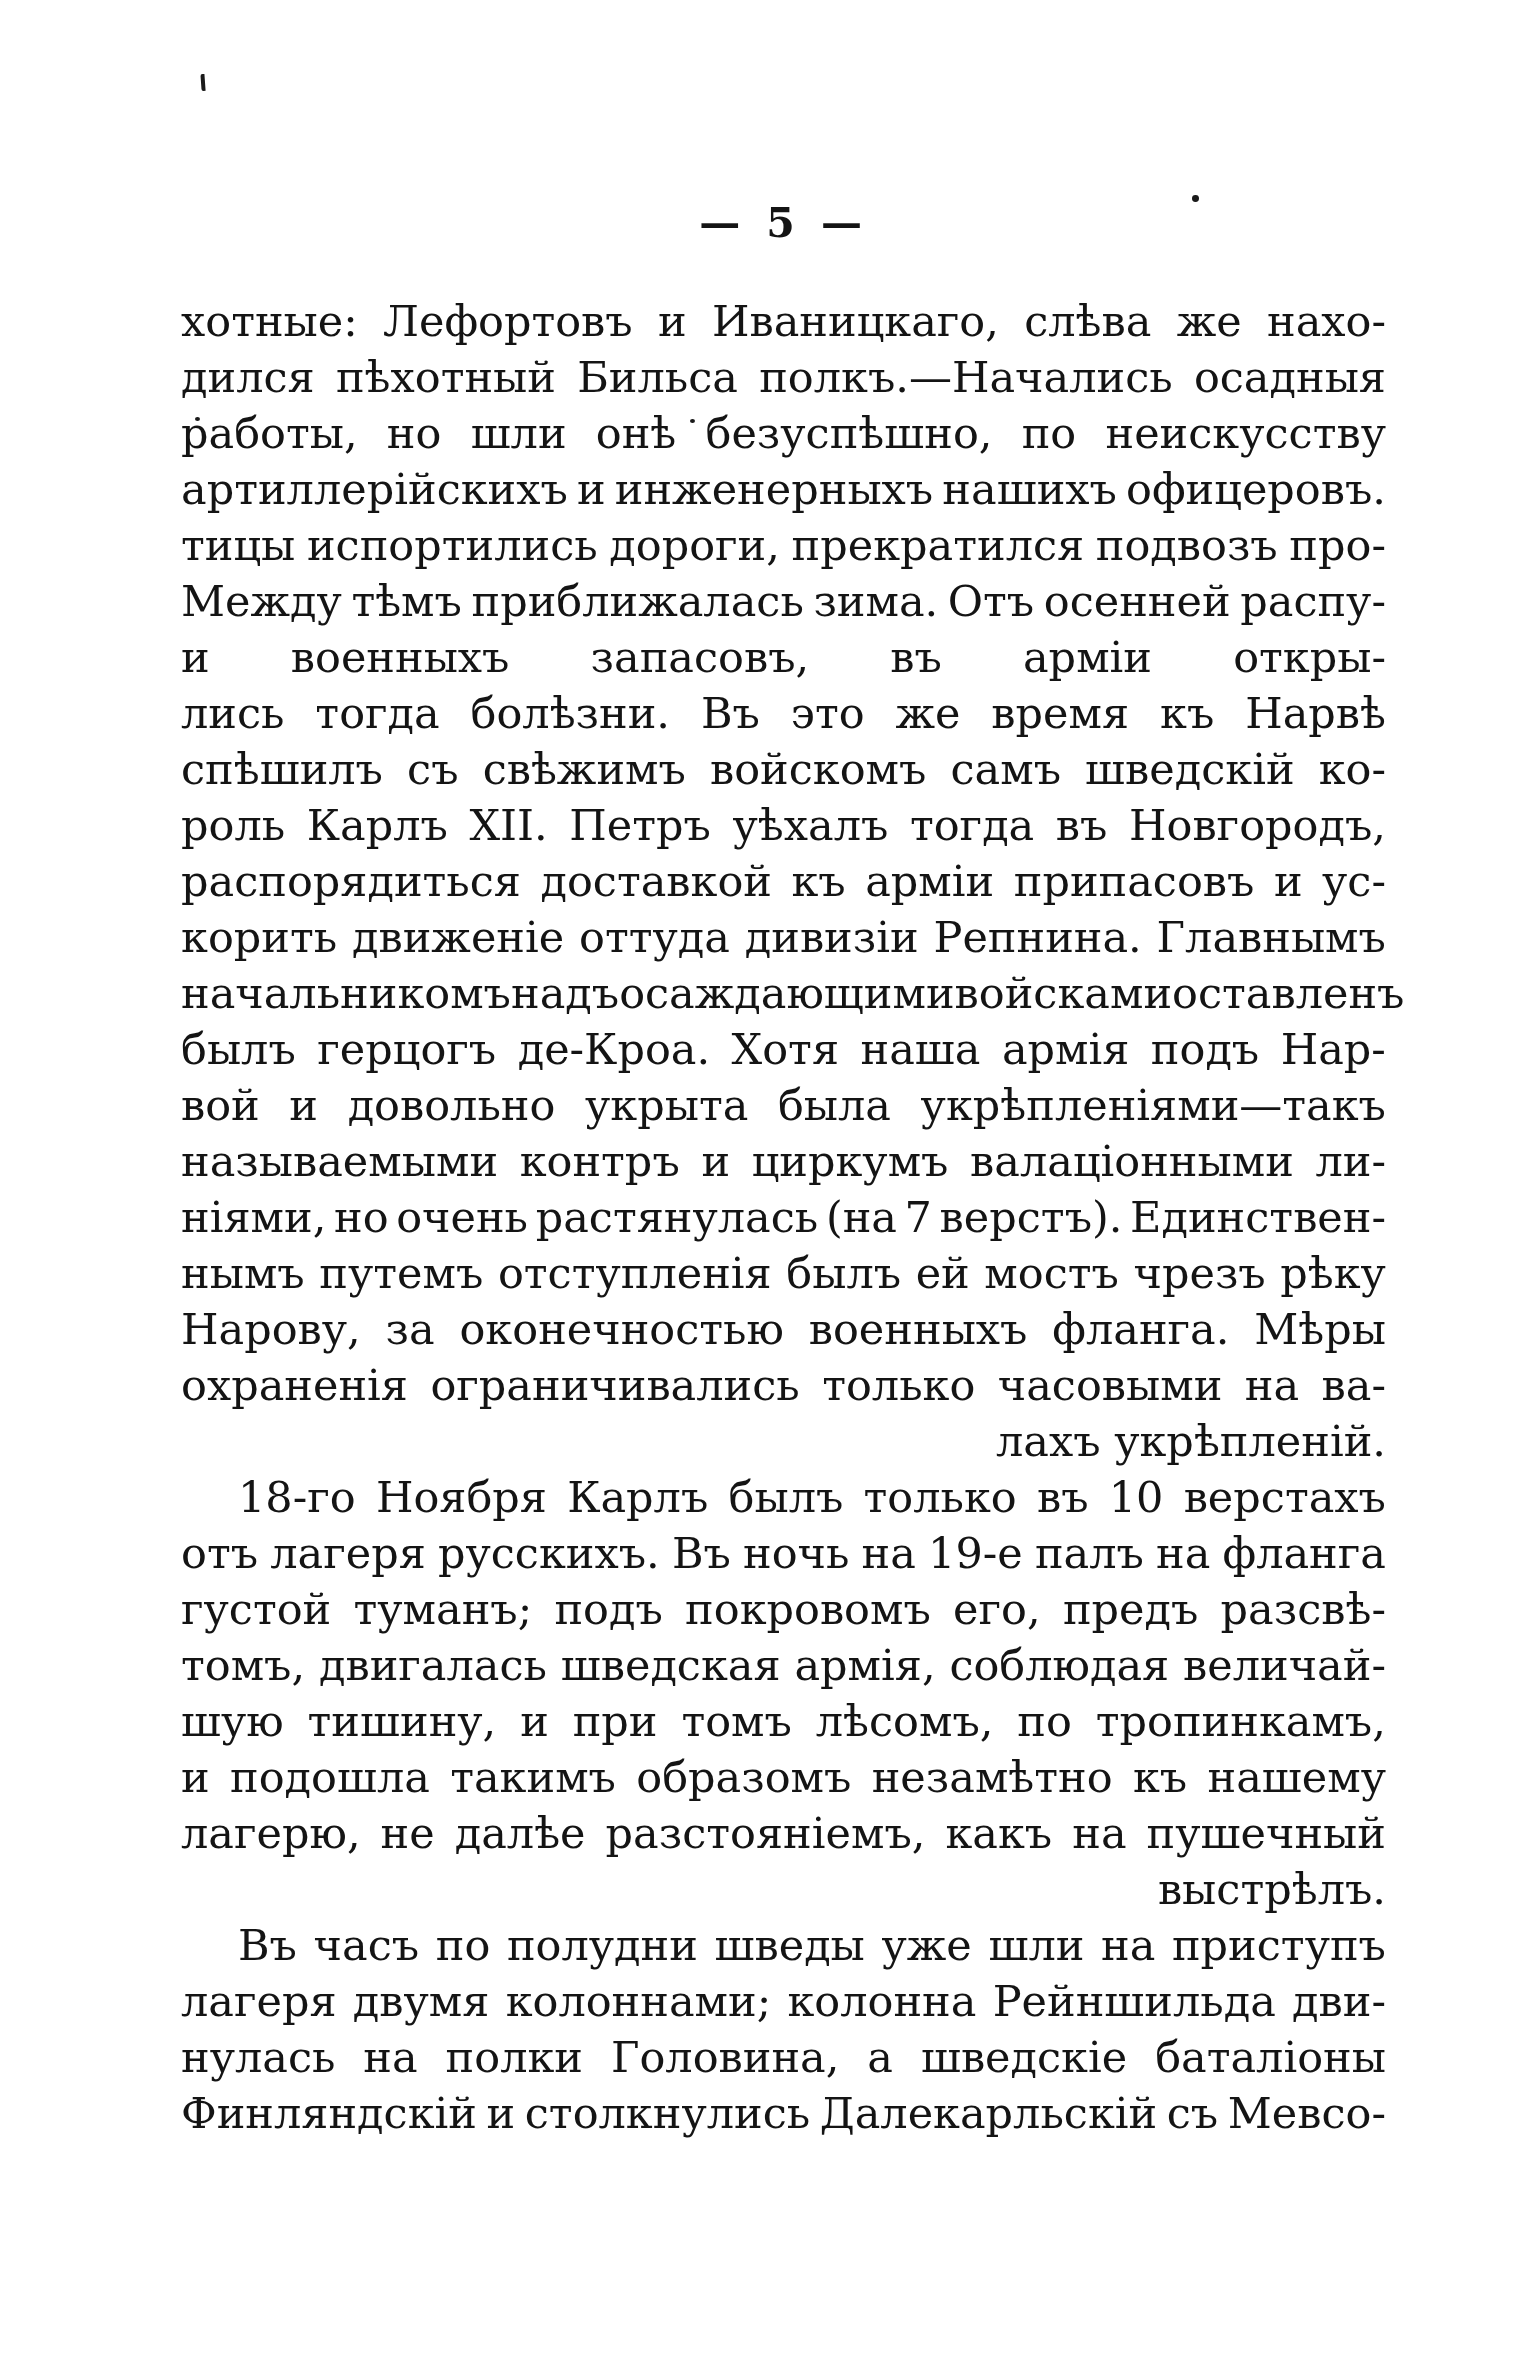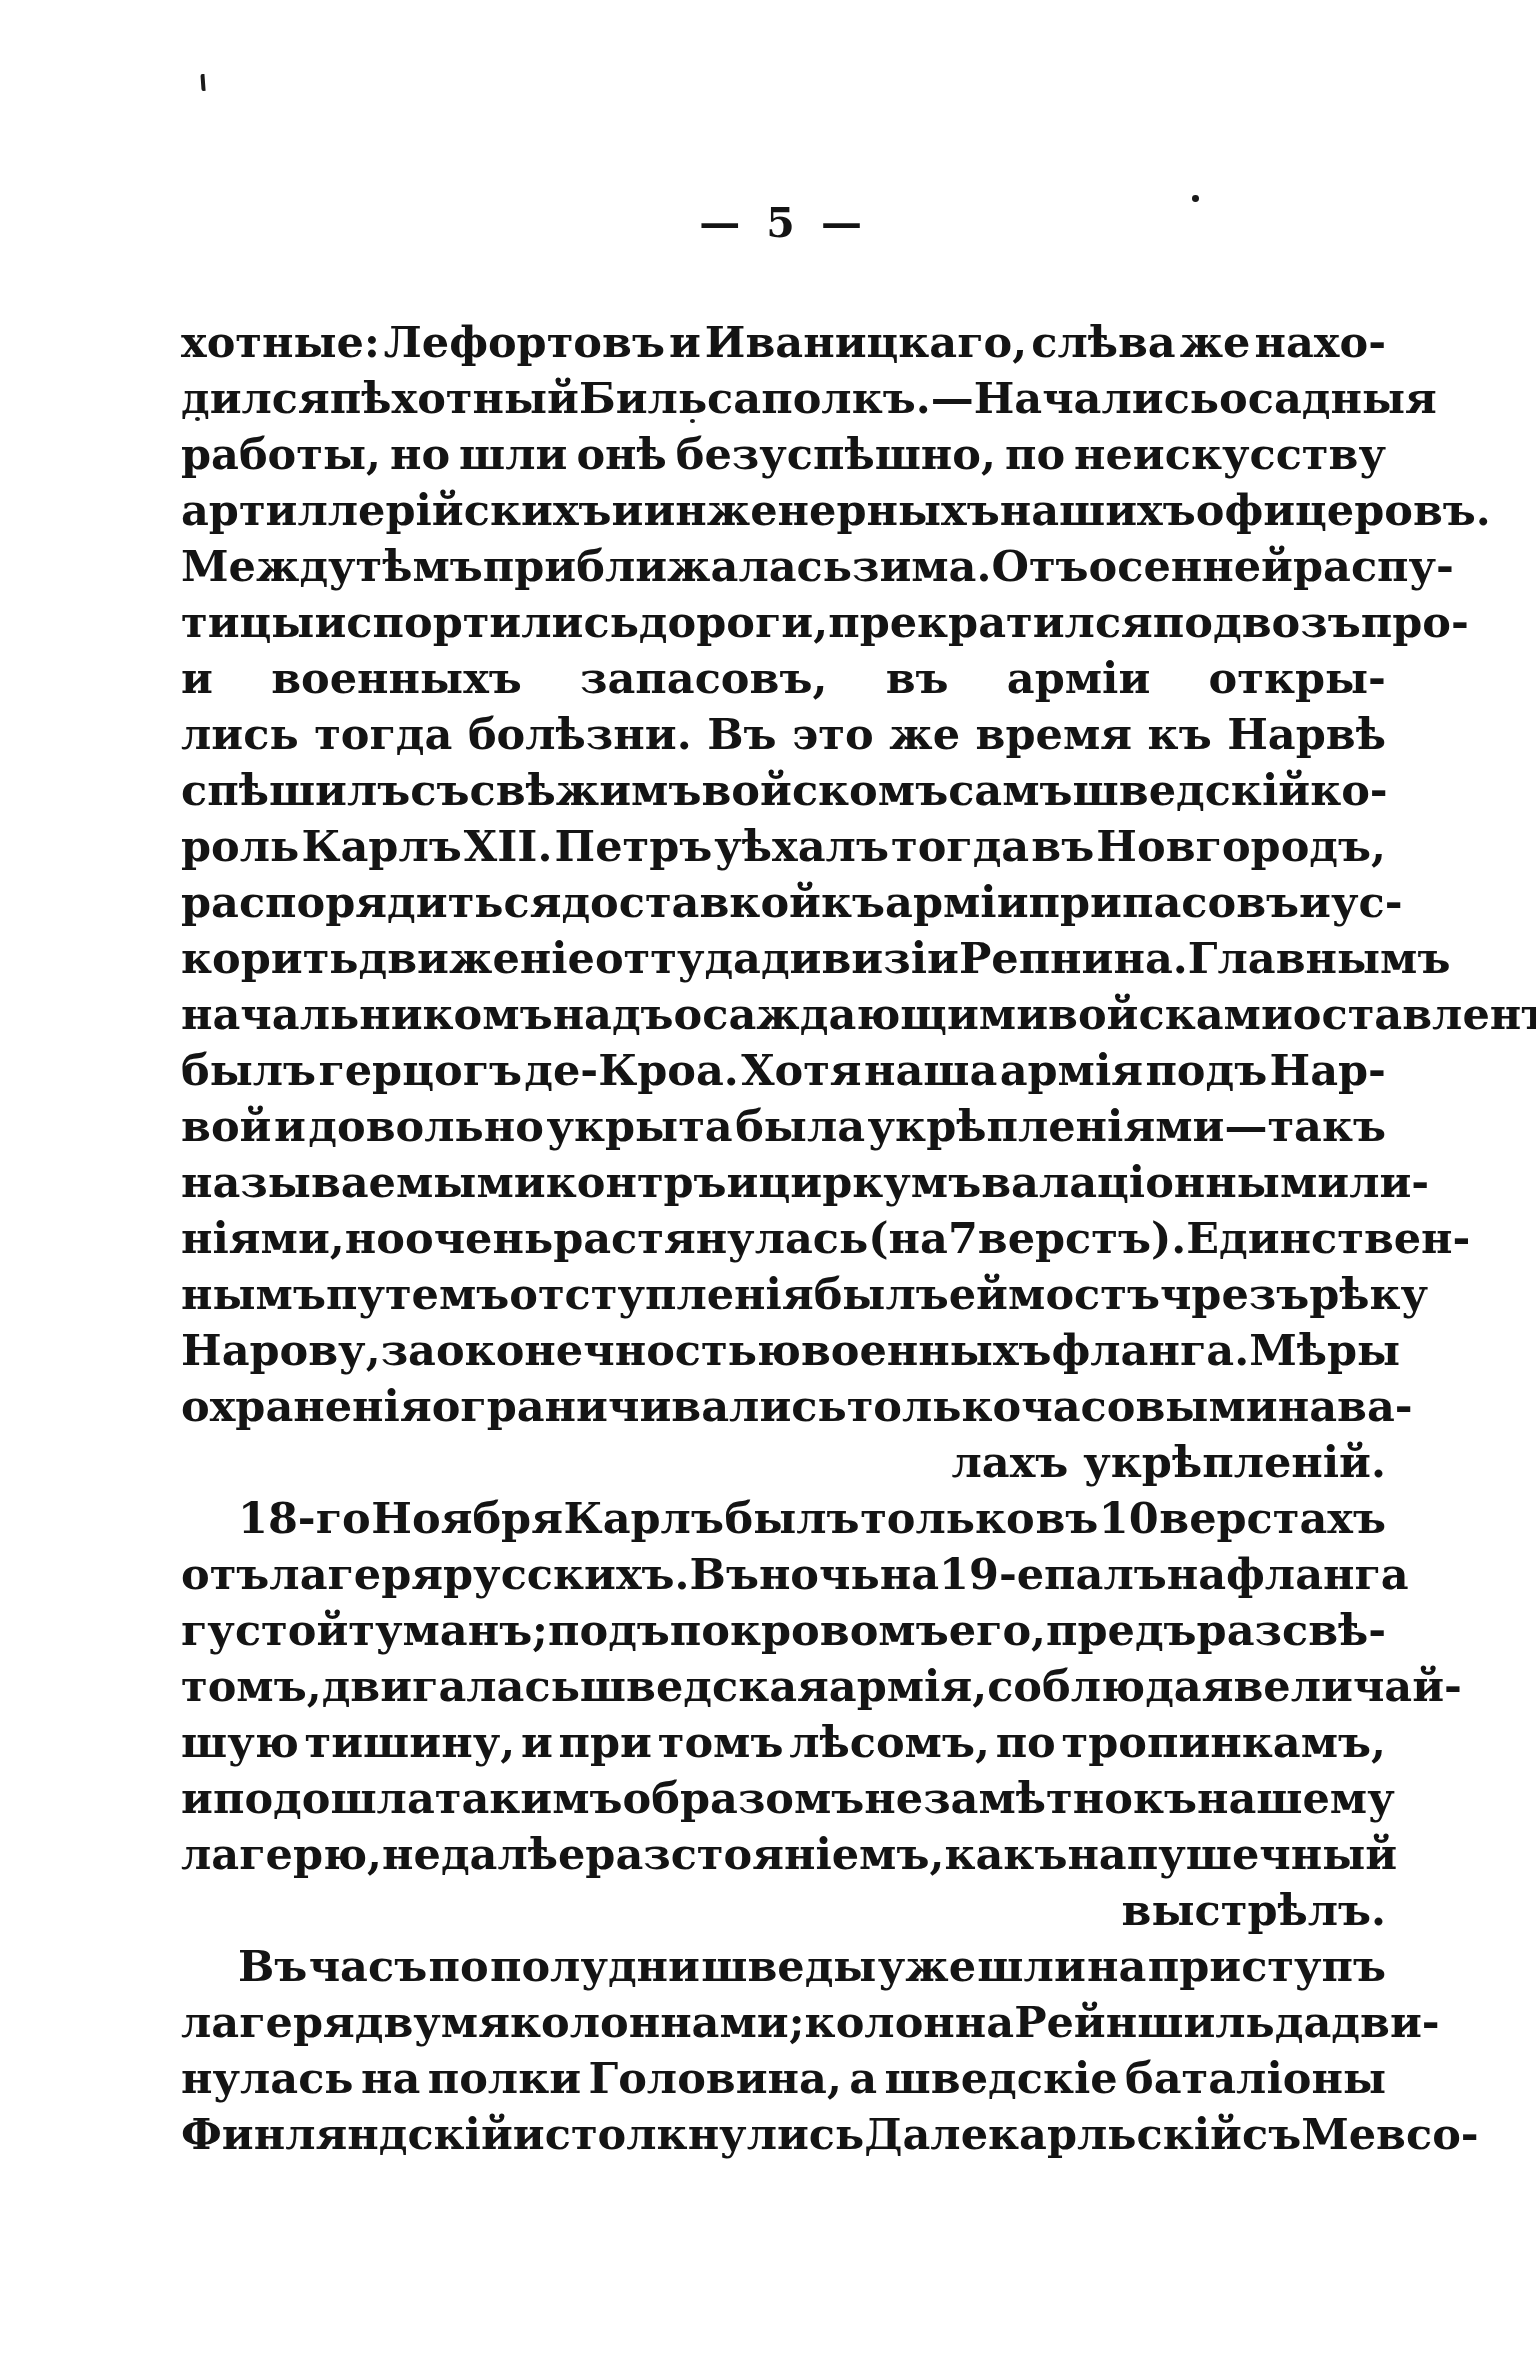--- a/index.html
+++ b/index.html
@@ -26,22 +26,21 @@
     font-weight:700;
     letter-spacing:5.9px;
     white-space:pre;
   }
   .text-block{
     position:absolute;
     top:293px;
     left:181px;
     width:1205px;
     font-size:43px;
-    font-weight:700;
-    margin-top:21px;
+    font-weight:400;
   }
   .line{
     height:56px;
     display:flex;
     justify-content:space-between;
     align-items:center;
     white-space:pre;
   }
   .line.indent{ padding-left:57px; }
   .line.end{
@@ -72,22 +71,22 @@
   <span class="speck dot-b"></span>
   <span class="speck dot-c"></span>
 
   <div class="page-number">— 5 —</div>
 
   <div class="text-block">
       <div class="line"><span>хотные:</span><span>Лефортовъ</span><span>и</span><span>Иваницкаго,</span><span>слѣва</span><span>же</span><span>нахо-</span></div>
       <div class="line"><span>дился</span><span>пѣхотный</span><span>Бильса</span><span>полкъ.—Начались</span><span>осадныя</span></div>
       <div class="line"><span>работы,</span><span>но</span><span>шли</span><span>онѣ</span><span>безуспѣшно,</span><span>по</span><span>неискусству</span></div>
       <div class="line"><span>артиллерійскихъ</span><span>и</span><span>инженерныхъ</span><span>нашихъ</span><span>офицеровъ.</span></div>
+      <div class="line"><span>тицы</span><span>испортились</span><span>дороги,</span><span>прекратился</span><span>подвозъ</span><span>про-</span></div>
       <div class="line"><span>Между</span><span>тѣмъ</span><span>приближалась</span><span>зима.</span><span>Отъ</span><span>осенней</span><span>распу-</span></div>
-      <div class="line"><span>тицы</span><span>испортились</span><span>дороги,</span><span>прекратился</span><span>подвозъ</span><span>про-</span></div>
       <div class="line"><span>и</span><span>военныхъ</span><span>запасовъ,</span><span>въ</span><span>арміи</span><span>откры-</span></div>
       <div class="line"><span>лись</span><span>тогда</span><span>болѣзни.</span><span>Въ</span><span>это</span><span>же</span><span>время</span><span>къ</span><span>Нарвѣ</span></div>
       <div class="line"><span>спѣшилъ</span><span>съ</span><span>свѣжимъ</span><span>войскомъ</span><span>самъ</span><span>шведскій</span><span>ко-</span></div>
       <div class="line"><span>роль</span><span>Карлъ</span><span>XII.</span><span>Петръ</span><span>уѣхалъ</span><span>тогда</span><span>въ</span><span>Новгородъ,</span></div>
       <div class="line"><span>распорядиться</span><span>доставкой</span><span>къ</span><span>арміи</span><span>припасовъ</span><span>и</span><span>ус-</span></div>
       <div class="line"><span>корить</span><span>движеніе</span><span>оттуда</span><span>дивизіи</span><span>Репнина.</span><span>Главнымъ</span></div>
       <div class="line"><span>начальникомъ</span><span>надъ</span><span>осаждающими</span><span>войсками</span><span>оставленъ</span></div>
       <div class="line"><span>былъ</span><span>герцогъ</span><span>де-Кроа.</span><span>Хотя</span><span>наша</span><span>армія</span><span>подъ</span><span>Нар-</span></div>
       <div class="line"><span>вой</span><span>и</span><span>довольно</span><span>укрыта</span><span>была</span><span>укрѣпленіями—такъ</span></div>
       <div class="line"><span>называемыми</span><span>контръ</span><span>и</span><span>циркумъ</span><span>валаціонными</span><span>ли-</span></div>

